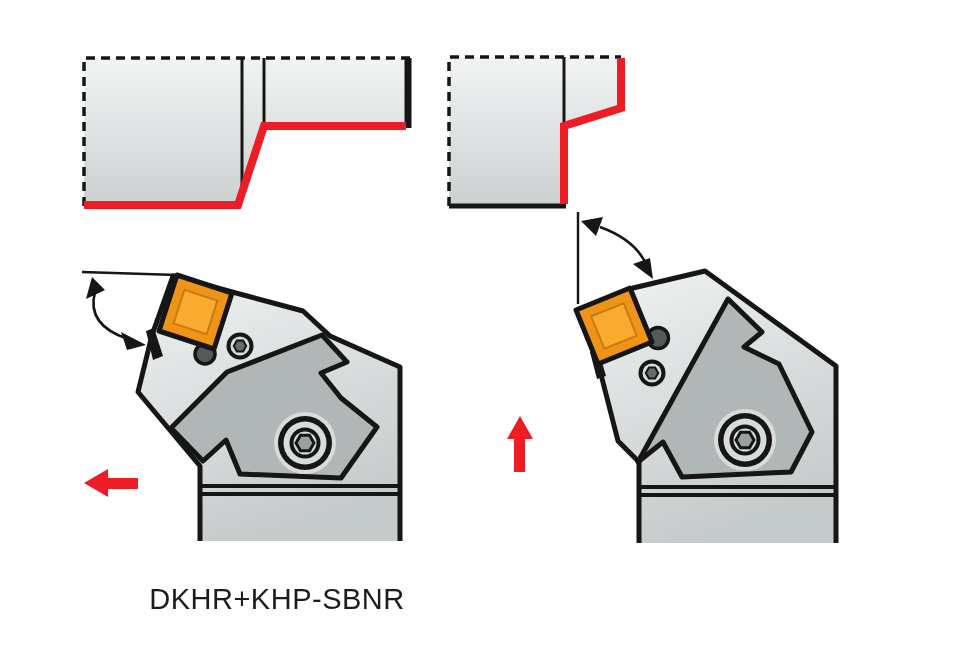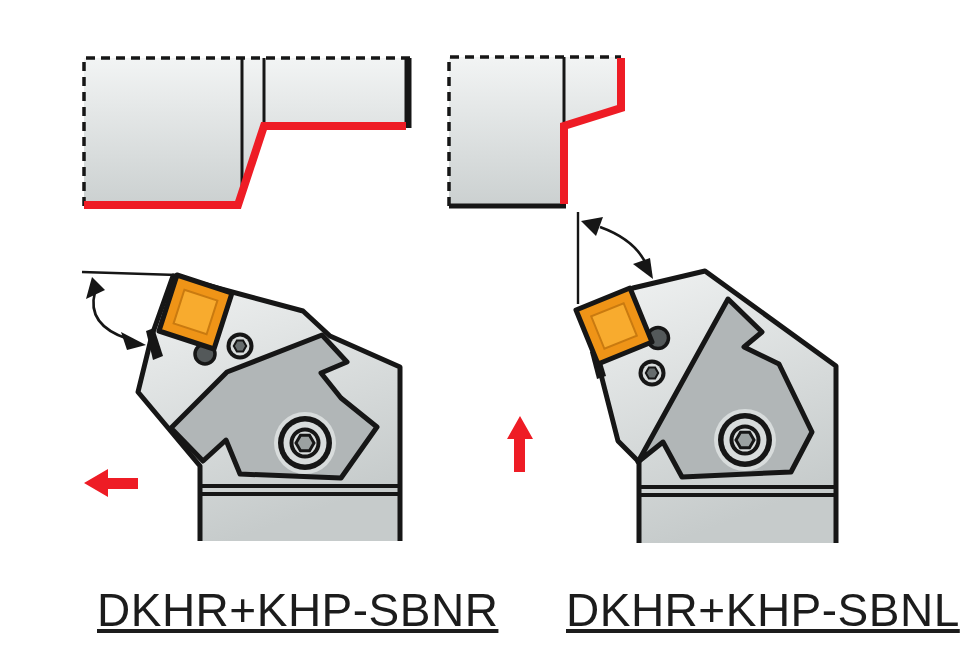--- a/index.html
+++ b/index.html
@@ -9,25 +9,24 @@
     background:var(--c-background,#fff);
     font-family:"Liberation Sans", sans-serif;
     overflow:hidden;
   }
   .canvas svg{position:absolute;left:0;top:0;}
   .tool-label{
     position:absolute;
     top:583px;
     width:360px;
     text-align:center;
-    font-size:46px;
+    font-size:29px;
     letter-spacing:0.5px;
     color:var(--c-label,#1c1c1c);
     white-space:nowrap;
-    text-decoration:underline;
   }
   .tool-label.left{left:97px;}
   .tool-label.right{left:566px;}
 </style>
 </head>
 <body>
 
 <div class="canvas">
 
 <svg width="960" height="659" viewBox="0 0 960 659">
@@ -142,15 +141,14 @@
       <path d="M600,227 Q636,240 647,266" fill="none" style="stroke:var(--c-outline);stroke-width:2.6"></path>
       <polygon points="581,221 603,217 596,236" style="fill:var(--c-outline)"></polygon>
       <polygon points="653,279 633,264 650,258" style="fill:var(--c-outline)"></polygon>
     </g>
 
     <polygon points="520,416 533,439 525,439 525,472 514,472 514,439 507,439" style="fill:var(--c-red)"></polygon>
   </g>
 </svg>
 
 <div class="tool-label left">DKHR+KHP-SBNR</div>
-<div class="tool-label right">DKHR+KHP-SBNL</div>
 
 </div>
 
 </body></html>

